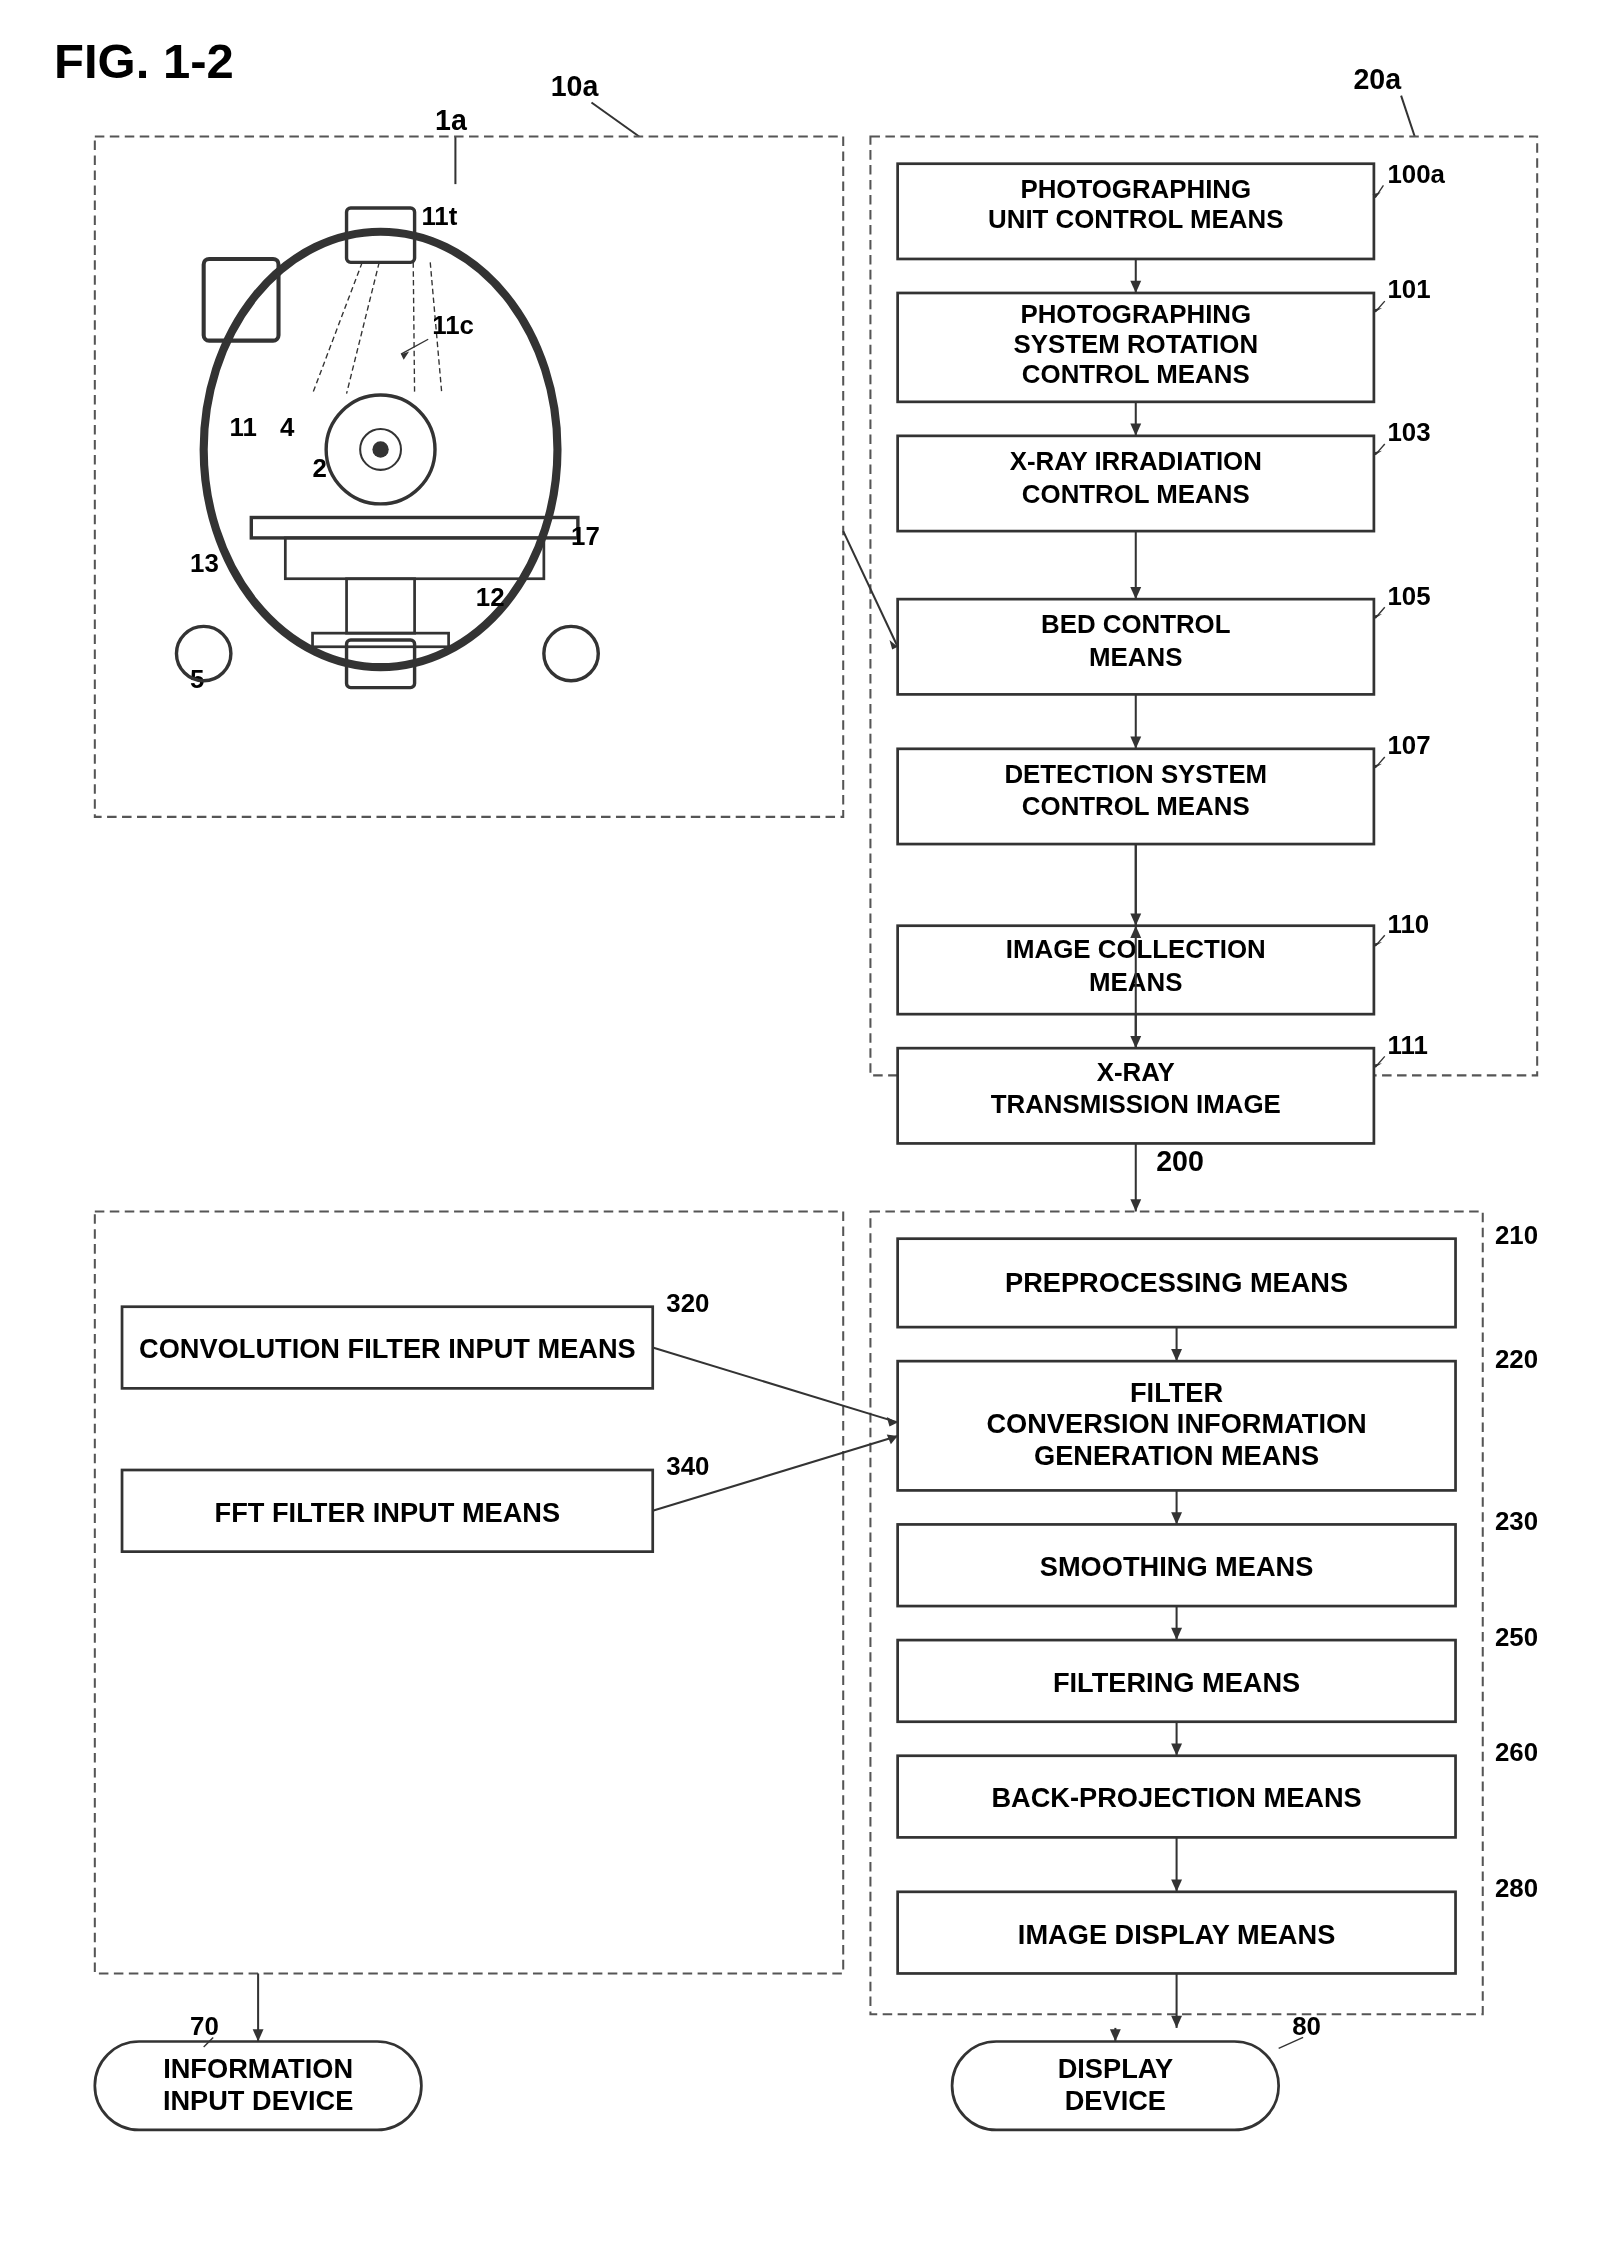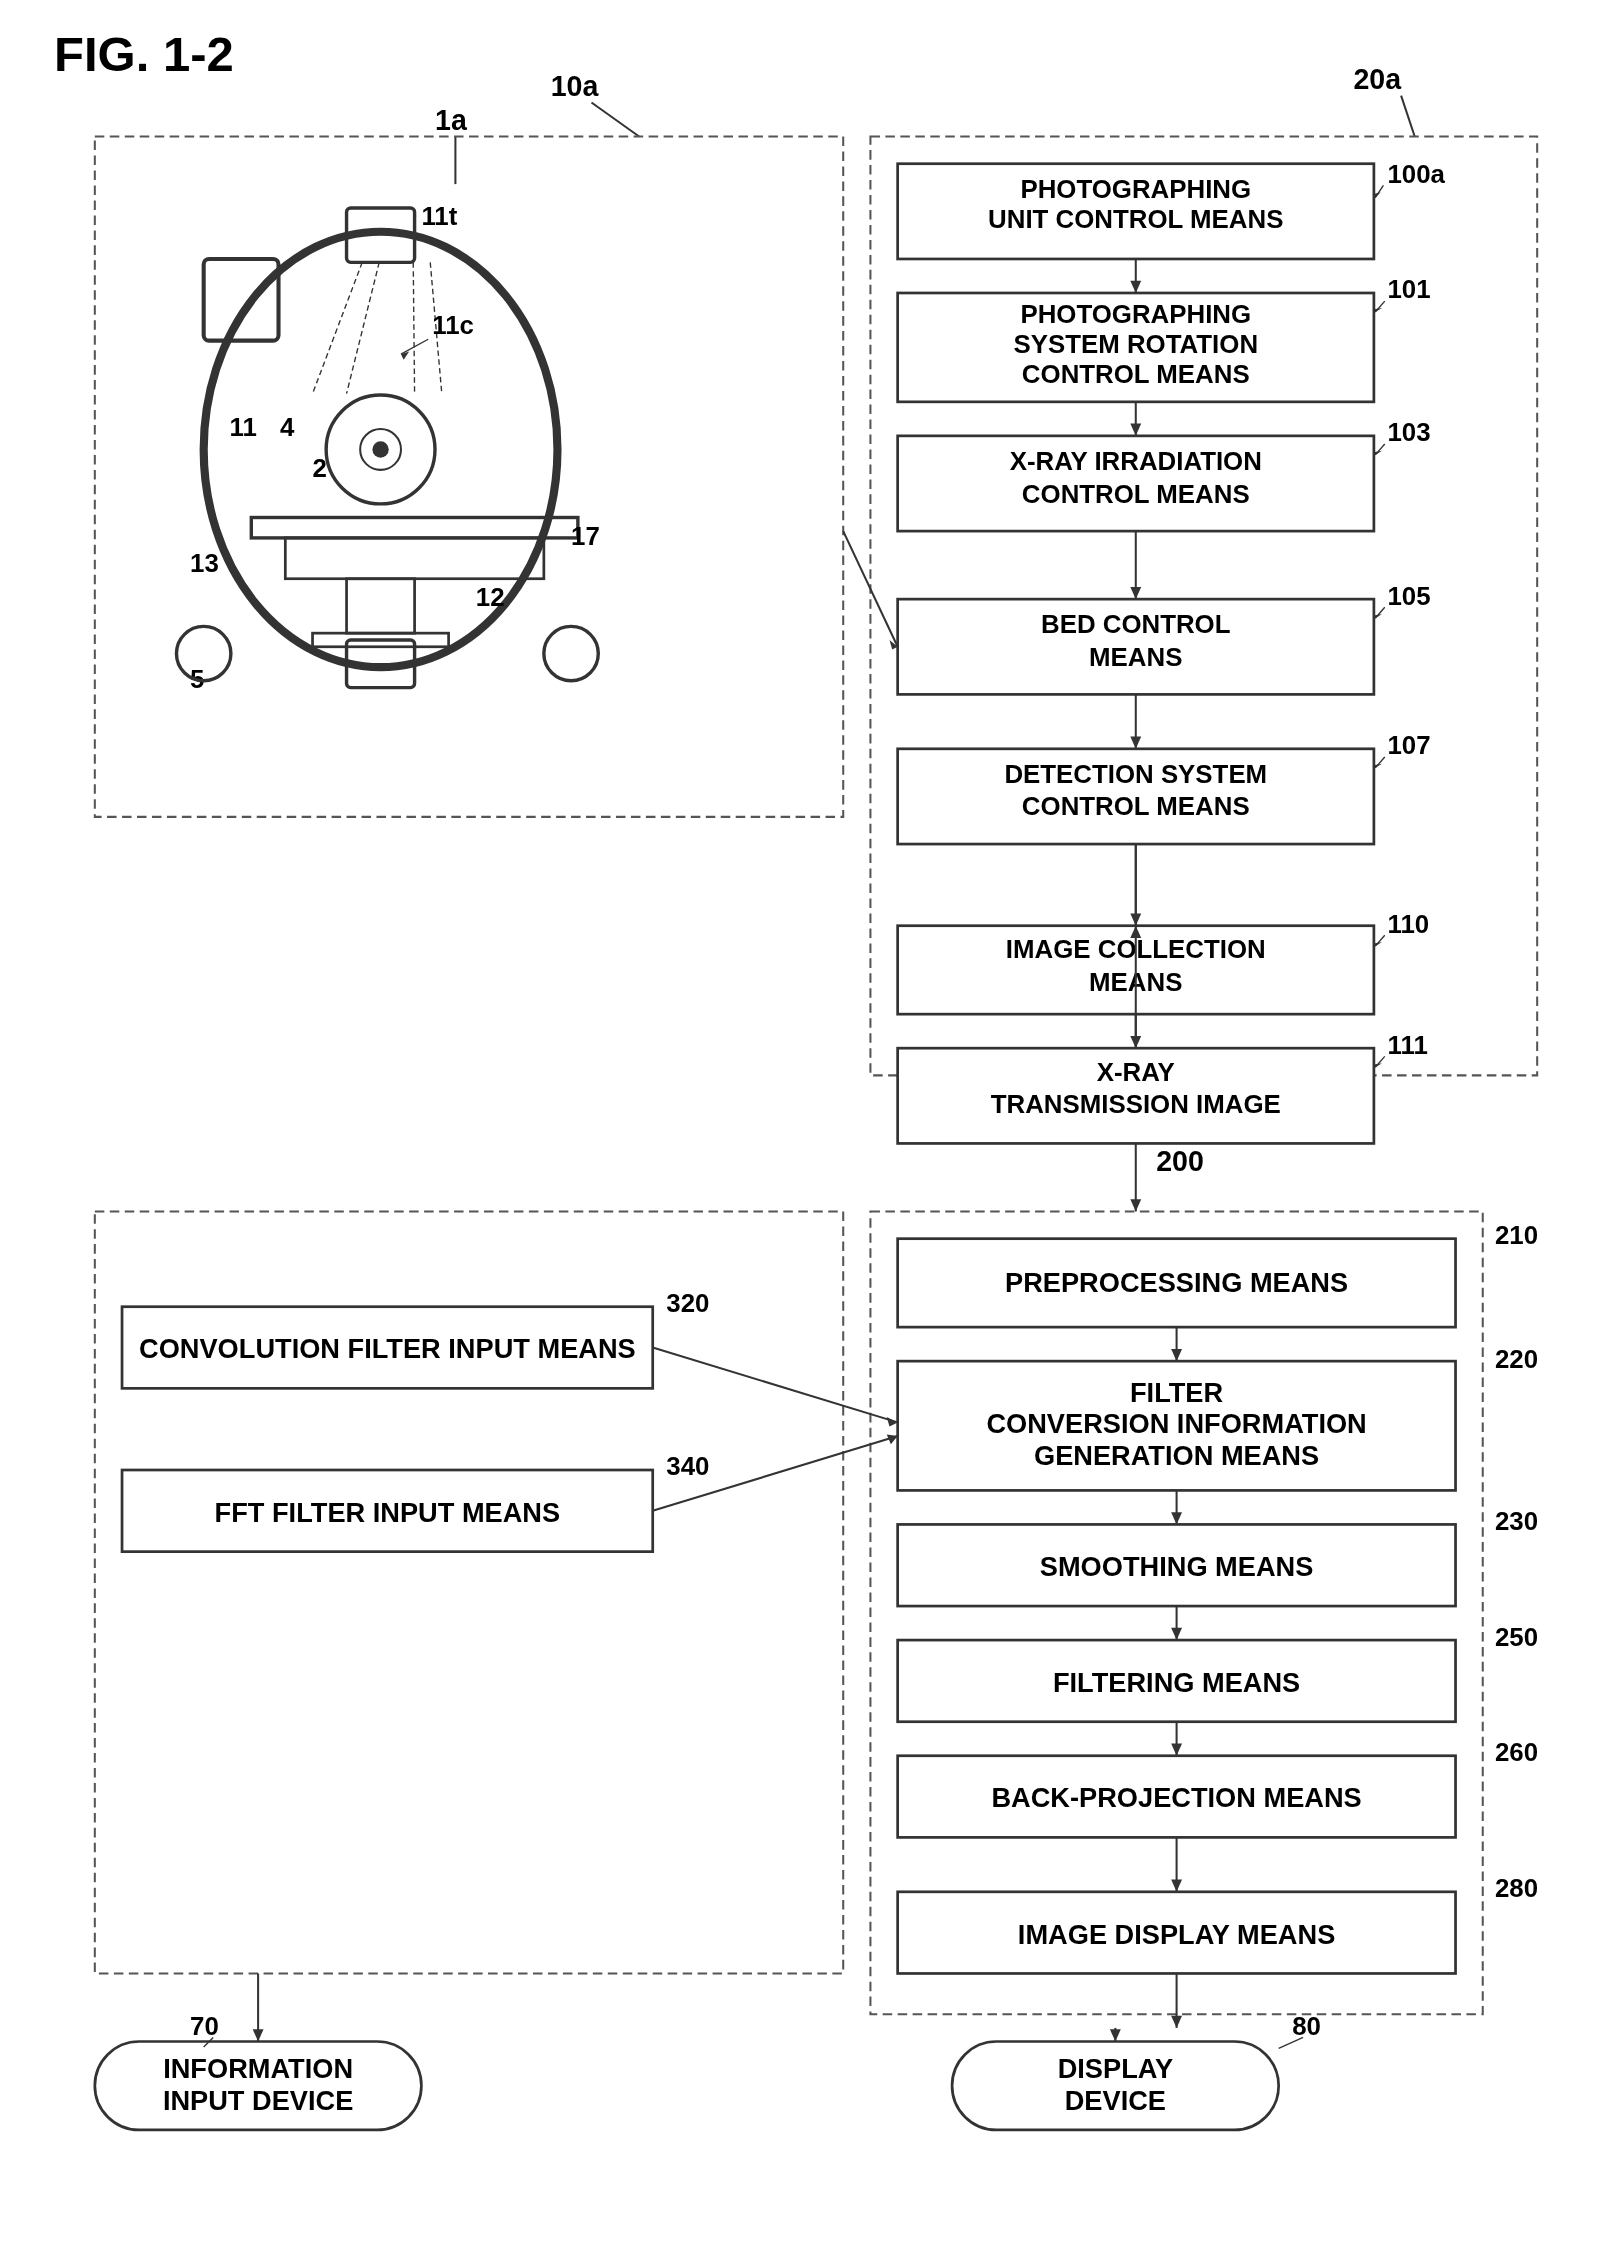--- a/index.html
+++ b/index.html
@@ -8,21 +8,21 @@
       font-family: Arial, sans-serif;
       width: 1618px;
       min-height: 2261px;
       position: relative;
       overflow: hidden;
     }
     .page-container {
       position: relative;
       width: 1296px;
       min-height: 2261px;
-      padding: 26px 54px;
+      padding: 33px 54px;
     }
     .fig-title {
       font-size: 49px;
       font-weight: bold;
       margin-bottom: 27px;
     }
   </style>
 </head>
 <body>
 

